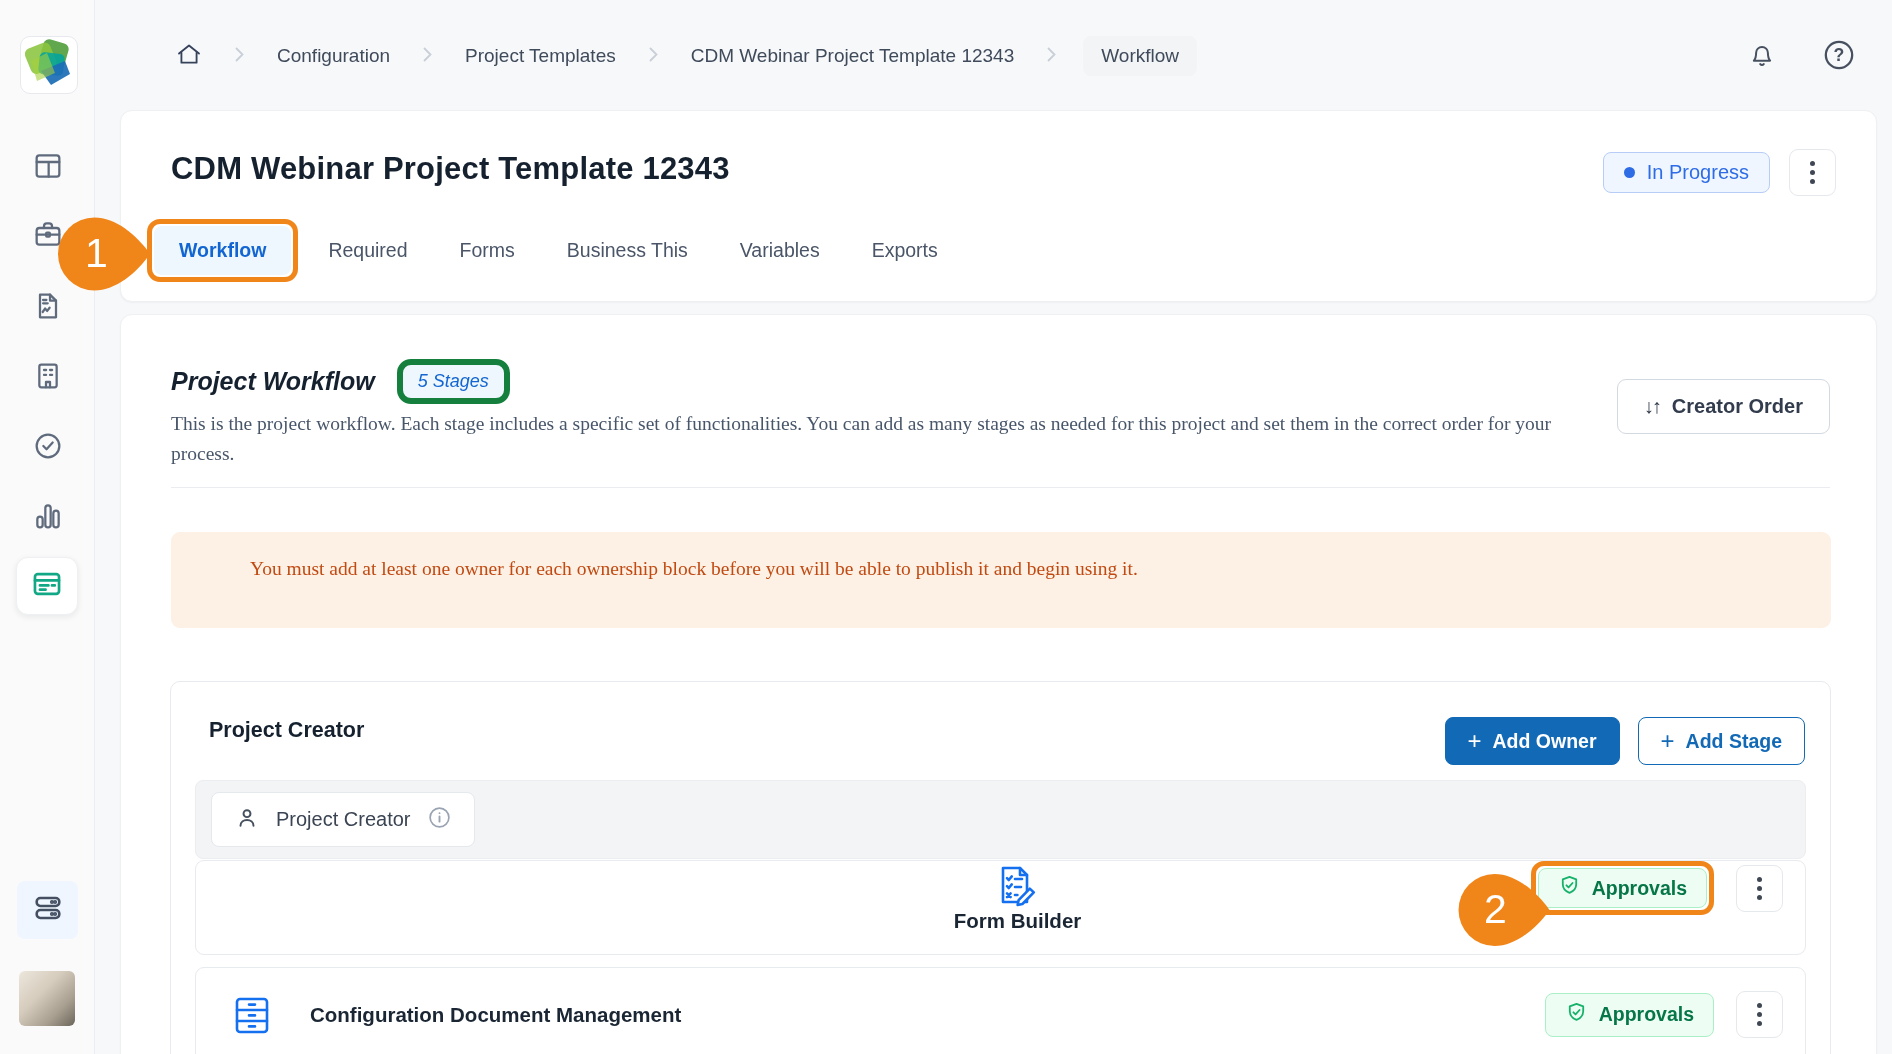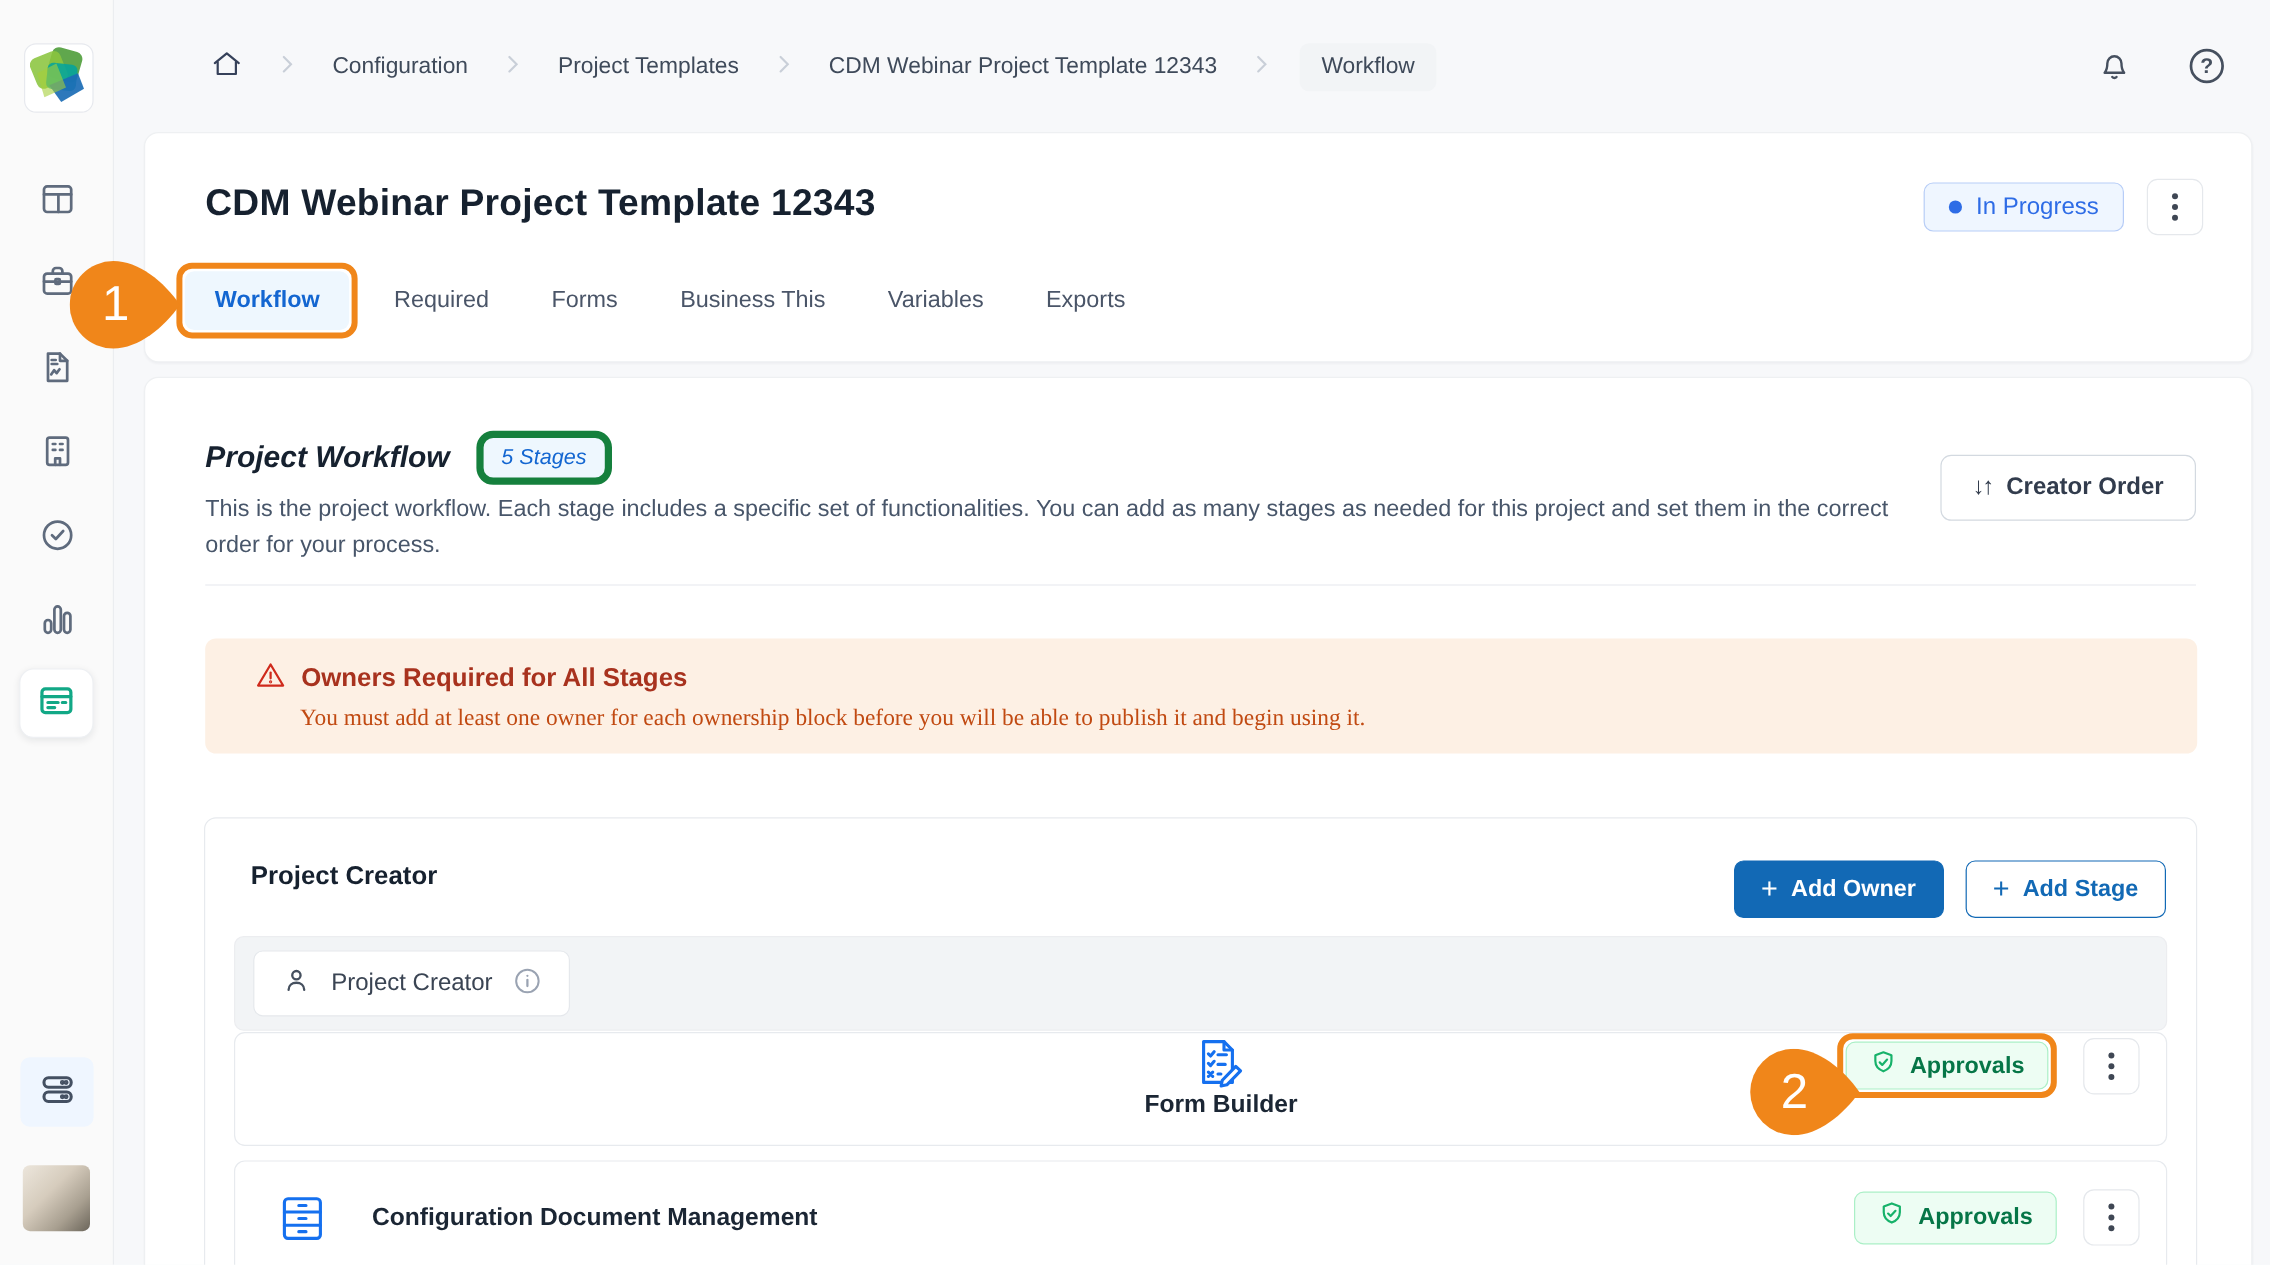--- a/index.html
+++ b/index.html
@@ -49,21 +49,21 @@
   .tabs { position:absolute; left:26px; top:108px; display:flex; align-items:center; }
   .tab { padding:14px 26px; font-size:19.5px; color:#4a5568; cursor:pointer; white-space:nowrap; }
   .tab-active-ring { border:5px solid #f0861a; border-radius:13px; padding:2px; margin-right:4px; }
   .tab-active { background:#eef7fe; border-radius:8px; color:#1366d1; font-weight:700; padding:13px 25px; }
 
   
   .sect-head { position:absolute; left:50px; top:44px; display:flex; align-items:center; gap:22px;font-style:italic; }
   .sect-title { font-size:25px; font-weight:700; color:#16212f; }
   .stage-badge { background:#eef7fe; border:6px solid #15803d; color:#1366d1; border-radius:14px;
                  padding:6px 15px; font-size:18px; }
-  .sect-desc { position:absolute; left:50px; top:94px; width:1420px; font-size:19.5px; line-height:30px; color:#48566a; }
+  .sect-desc { position:absolute; left:50px; top:94px; width:1420px; font-size:19.5px; line-height:30px; color:#48566a;font-family:Liberation Serif, serif; }
   .change-order { position:absolute; right:46px; top:64px; height:55px; padding:0 26px;
                   background:#fff; border:1px solid #d3d9e0; border-radius:9px; display:flex;
                   align-items:center; gap:12px; font-size:20px; font-weight:600; color:#323c4d; cursor:pointer; }
   .co-glyph { font-size:20px; color:#323c4d; letter-spacing:-2px; }
   .divider { position:absolute; left:50px; right:46px; top:172px; height:1px; background:#eaecf0; }
 
   .warn { position:absolute; left:50px; right:45px; top:217px; height:96px; background:#fdf0e4;
           border-radius:9px; padding:18px 0 0 42px; }
   .warn-row { display:flex; align-items:center; gap:13px; }
   .warn-title { font-size:21.5px; font-weight:700; color:#a8321e; }
@@ -274,30 +274,20 @@
     <p class="sect-desc">This is the project workflow. Each stage includes a specific set of functionalities. You can add as many stages as needed for this project and set them in the correct order for your process.</p>
 
     <button class="change-order">
       <span class="co-glyph">↓↑</span>
       <span>Creator Order</span>
     </button>
 
     <div class="divider"></div>
 
     <div class="warn">
-      <div class="warn-row">
-        <span>
-          <svg width="25" height="25" viewBox="0 0 24 24" fill="none" stroke="#cf2a1c" stroke-width="1.8" stroke-linecap="round" stroke-linejoin="round">
-            <path d="M12 3.6L22 20.4H2Z"></path>
-              <path d="M12 10v4.6"></path>
-              <circle cx="12" cy="17.4" r=".4" fill="#cf2a1c"></circle>
-          </svg>
-        </span>
-        <span class="warn-title">Owners Required for All Stages</span>
-      </div>
       <div class="warn-body">You must add at least one owner for each ownership block before you will be able to publish it and begin using it.</div>
     </div>
 
     <div class="stage">
       <div class="stage-title">Project Creator</div>
 
       <div class="stage-actions">
         <button class="btn btn-primary">
           <span class="plus">+</span>
           <span>Add Owner</span>

